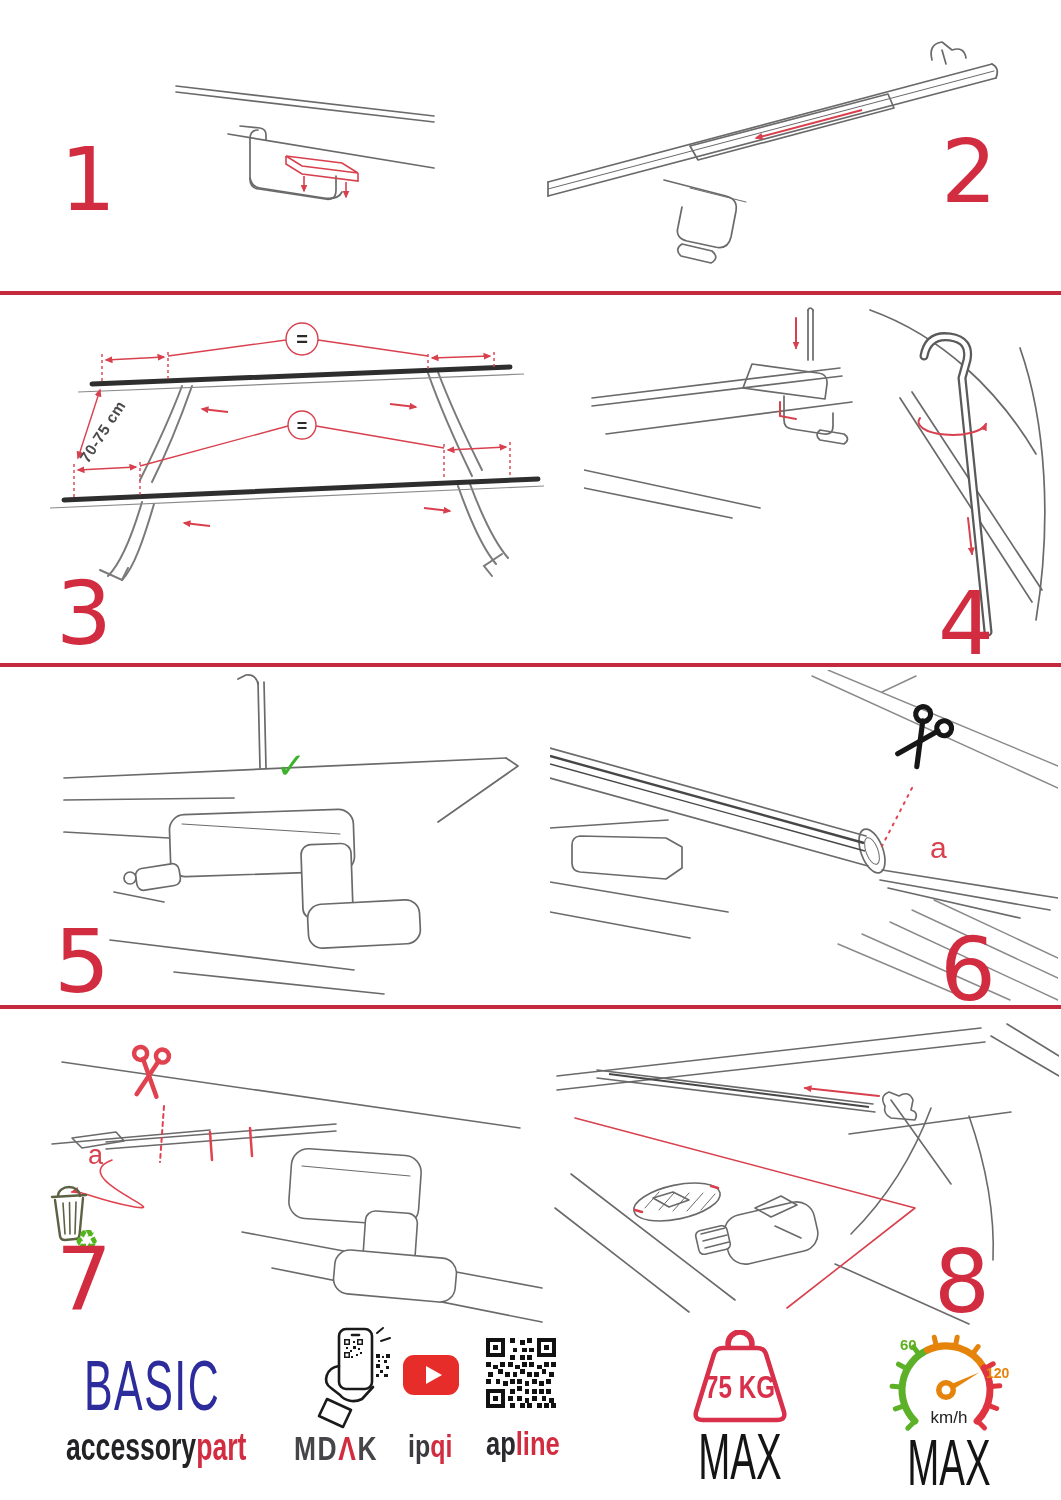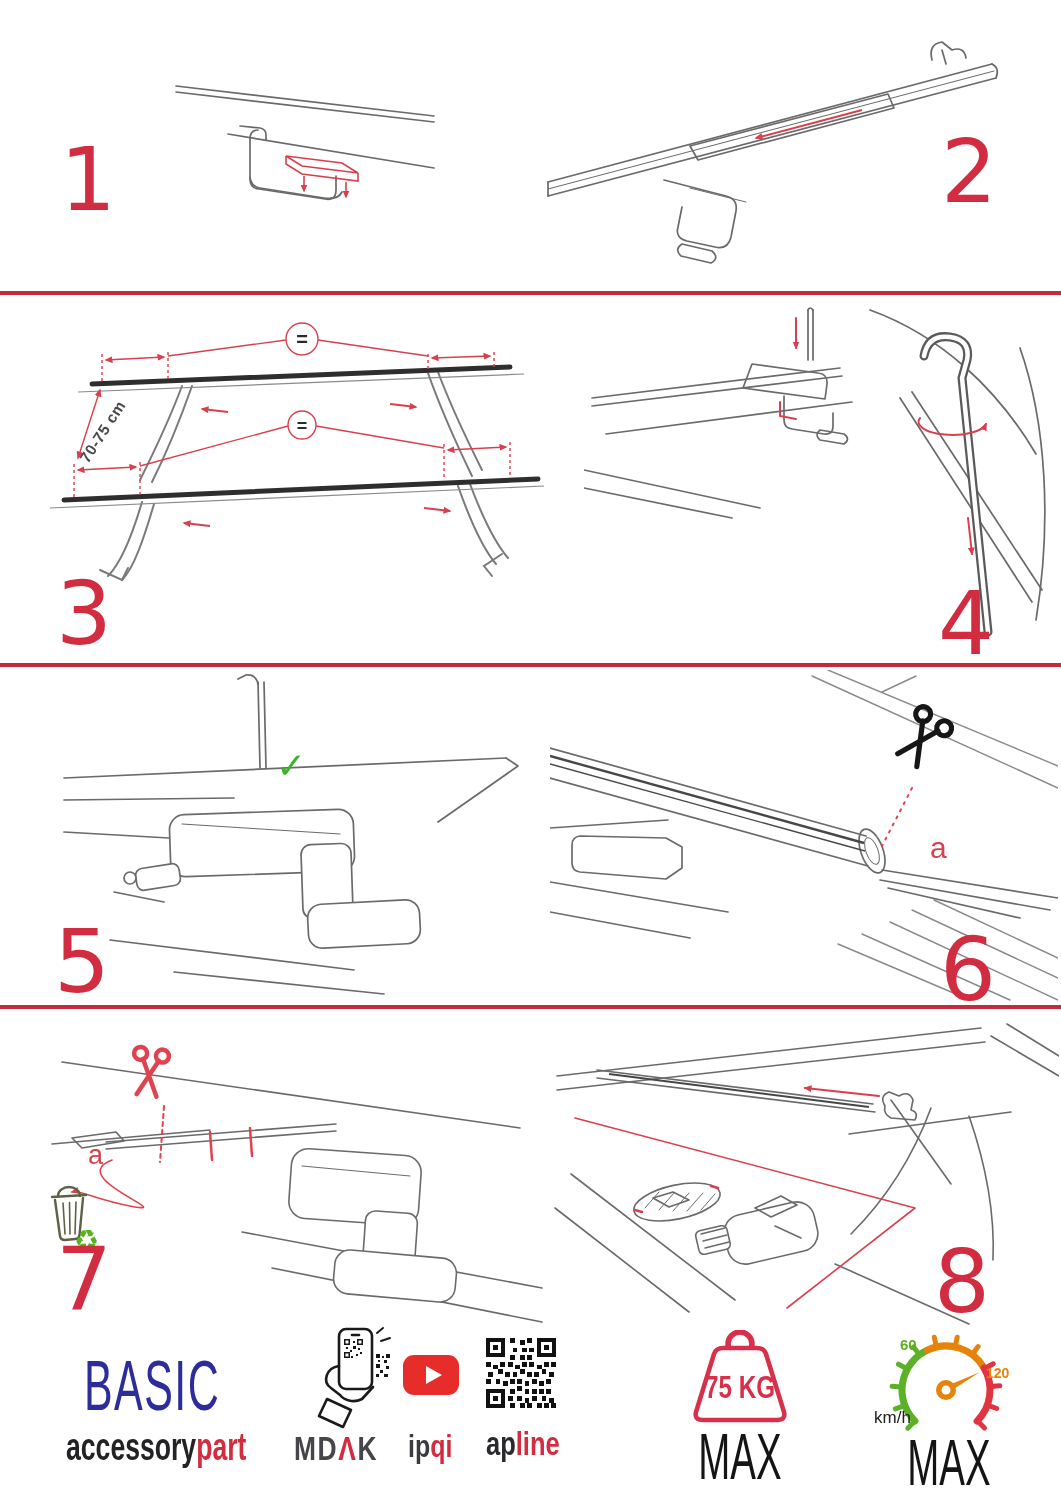--- a/index.html
+++ b/index.html
@@ -18,21 +18,21 @@
         letter-spacing:2px;transform:scaleX(.8);transform-origin:left top;white-space:nowrap;}
   .ipqi{position:absolute;left:408px;top:1428px;font-size:32px;font-weight:700;color:#3b3b3f;
         transform:scaleX(.78);transform-origin:left top;white-space:nowrap;}
   .apline{position:absolute;left:486px;top:1424px;font-size:34px;font-weight:700;color:#2a2a2e;
         transform:scaleX(.75);transform-origin:left top;white-space:nowrap;}
   .red-part{color:#d22c41;}
   .max-label{position:absolute;font-weight:400;color:#141414;line-height:1;
              text-align:center;transform-origin:center top;white-space:nowrap;}
   .wmax{left:670px;top:1424px;width:140px;font-size:62px;transform:scale(.62,1.05);}
   .smax{left:874px;top:1430px;width:150px;font-size:62px;transform:scale(.62,1.05);}
-  .kmh{position:absolute;left:874px;top:1408px;width:150px;text-align:left;
+  .kmh{position:absolute;left:874px;top:1408px;width:150px;text-align:center;
        font-size:17px;color:#222;}
 </style>
 </head>
 <body>
 
 <div class="page">
 
   <svg style="position:absolute;width:0;height:0" aria-hidden="true">
     <defs>
       <marker id="mr" markerWidth="10" markerHeight="10" refX="6.5" refY="3.5" orient="auto-start-reverse" markerUnits="userSpaceOnUse">

